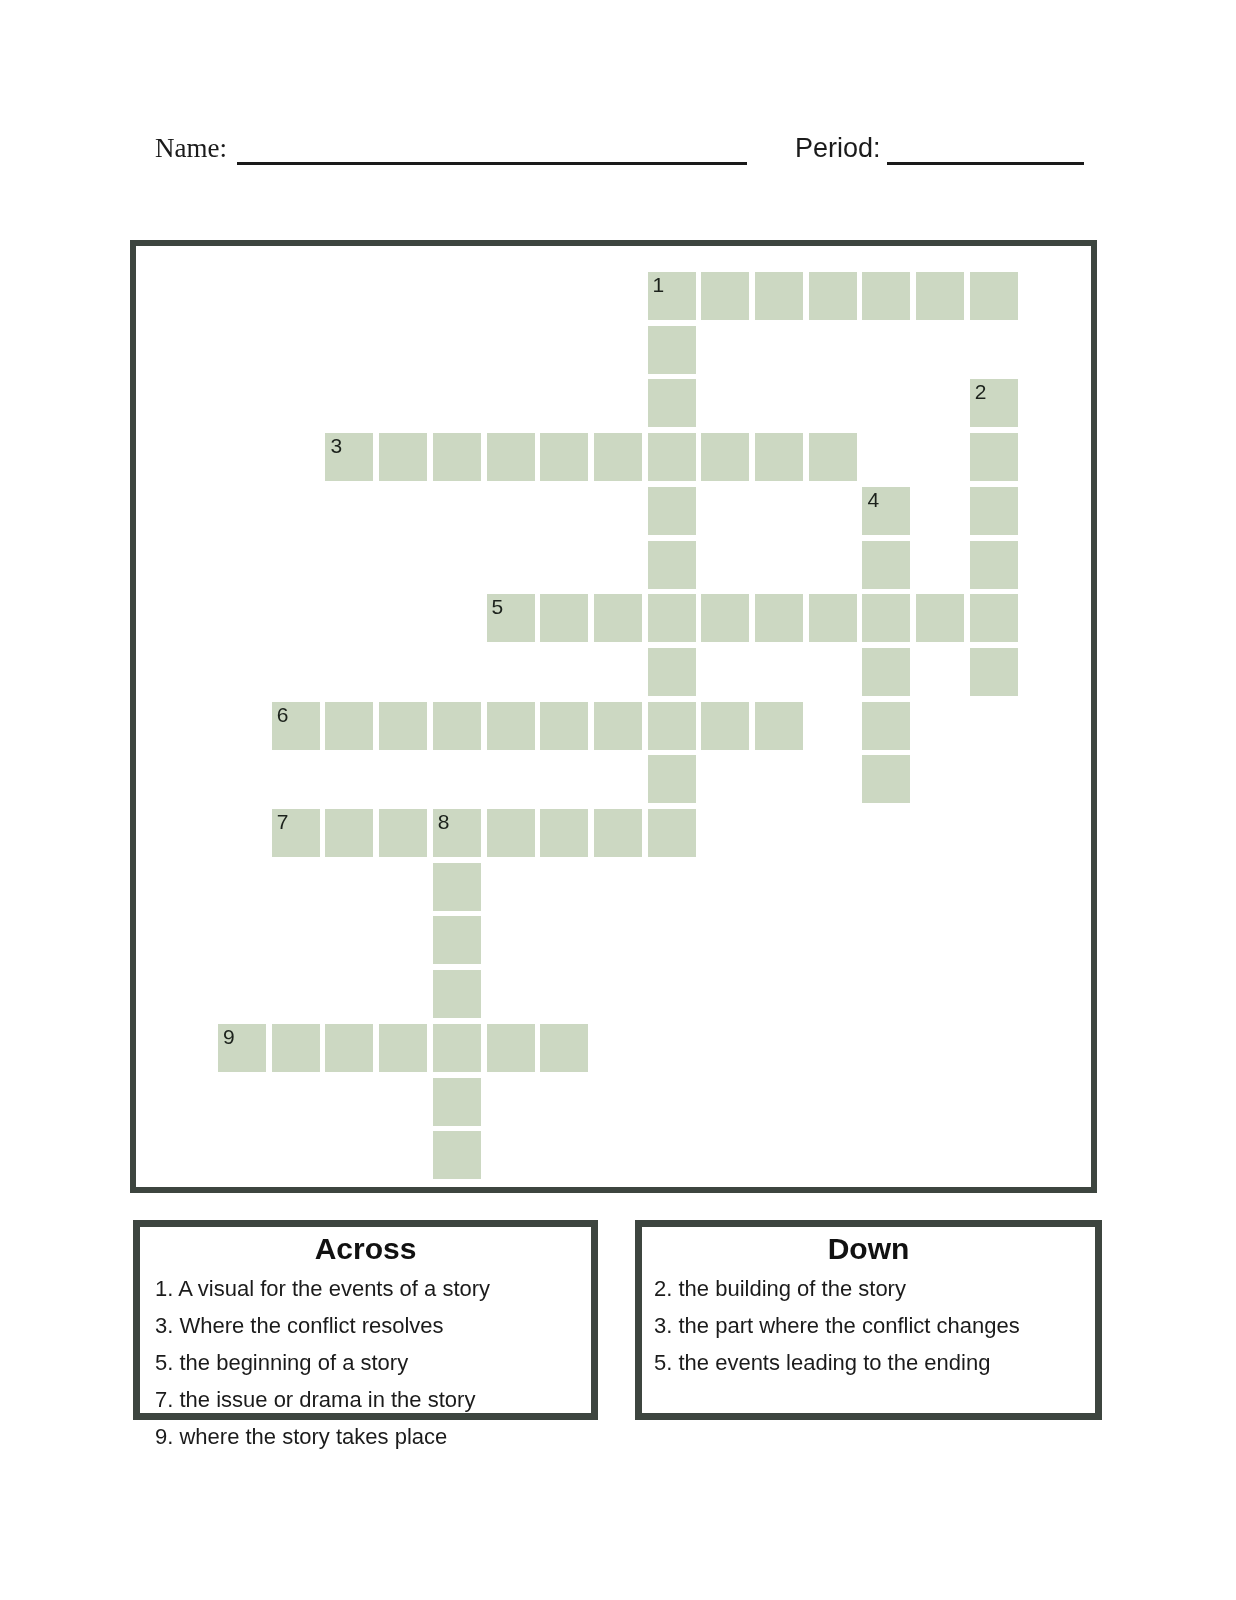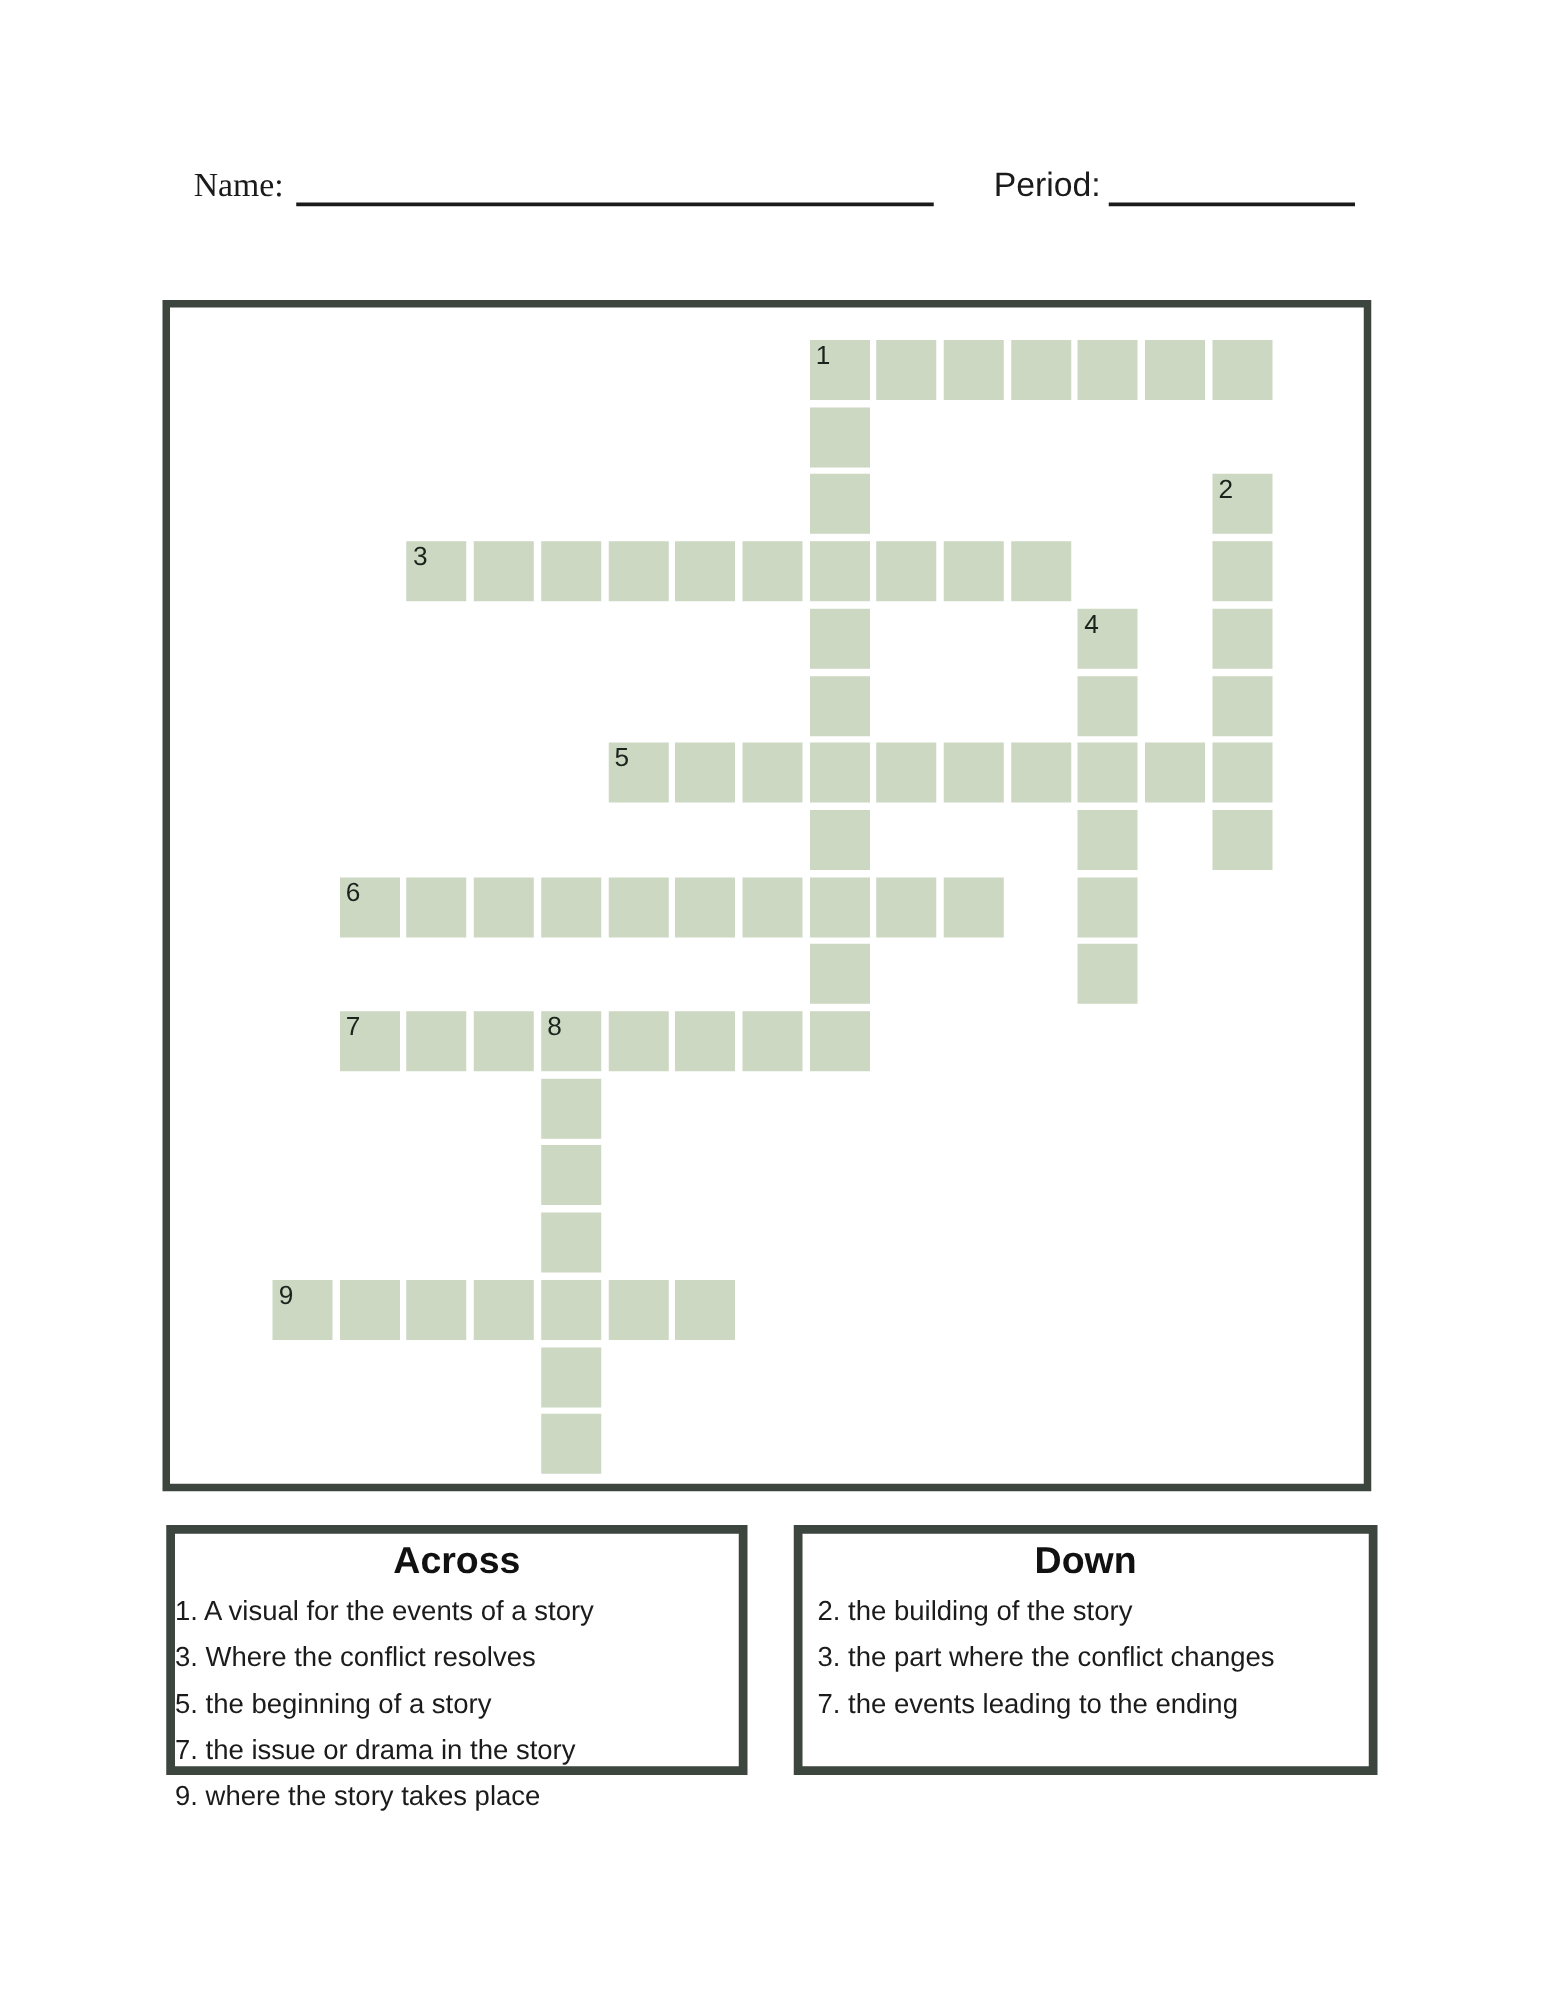--- a/index.html
+++ b/index.html
@@ -48,21 +48,21 @@
     position: absolute; top: 1220px; height: 200px;
     border: 7px solid #3d453f; background: #ffffff;
   }
   .across-box { left: 133px; width: 465px; }
   .down-box   { left: 635px; width: 467px; }
   .clue-title {
     text-align: center; font-size: 30px; font-weight: bold;
     margin-top: 5px; color: #111111;
   }
   .clue-list { margin-top: 4px; font-size: 22px; line-height: 37px; color: #1b1b1b; }
-  .across-box .clue-list { padding-right: 10px; }
+  .across-box .clue-list { padding-left: 15px; padding-right: 10px; }
   .down-box   .clue-list { padding-left: 12px; width: 436px; }
 </style>
 </head>
 <body>
 
 <div class="page">
 
   <span class="hdr-label name-label">Name:</span>
   <div class="blank-line name-line"></div>
 
@@ -175,17 +175,17 @@
         <div>7. the issue or drama in the story</div>
         <div>9. where the story takes place</div>
       </div>
   </div>
 
   <div class="clue-box down-box">
     <div class="clue-title">Down</div>
     <div class="clue-list" id="down-list">
         <div>2. the building of the story</div>
         <div>3. the part where the conflict changes</div>
-        <div>7. the events leading to the ending</div>
+        <div>5. the events leading to the ending</div>
       </div>
   </div>
 
 </div>
 
 </body></html>

